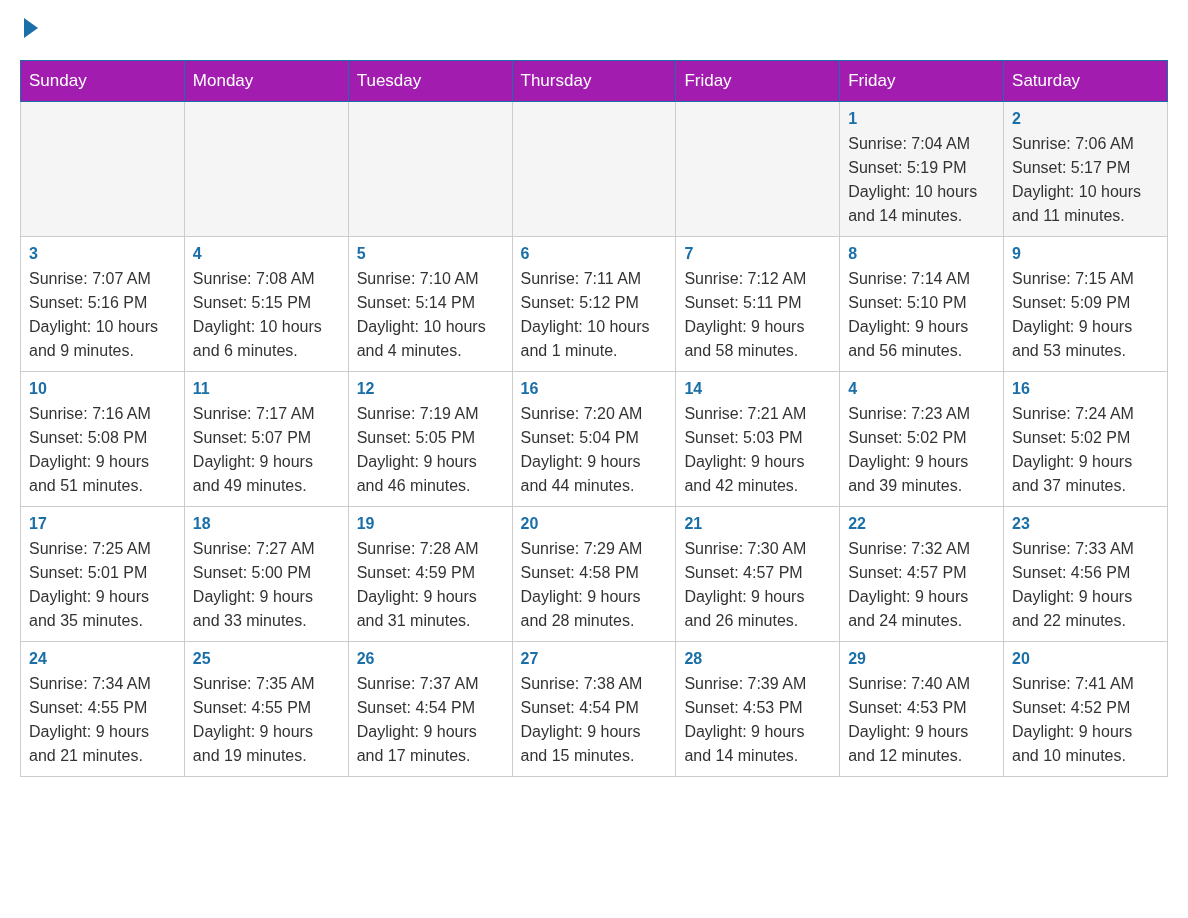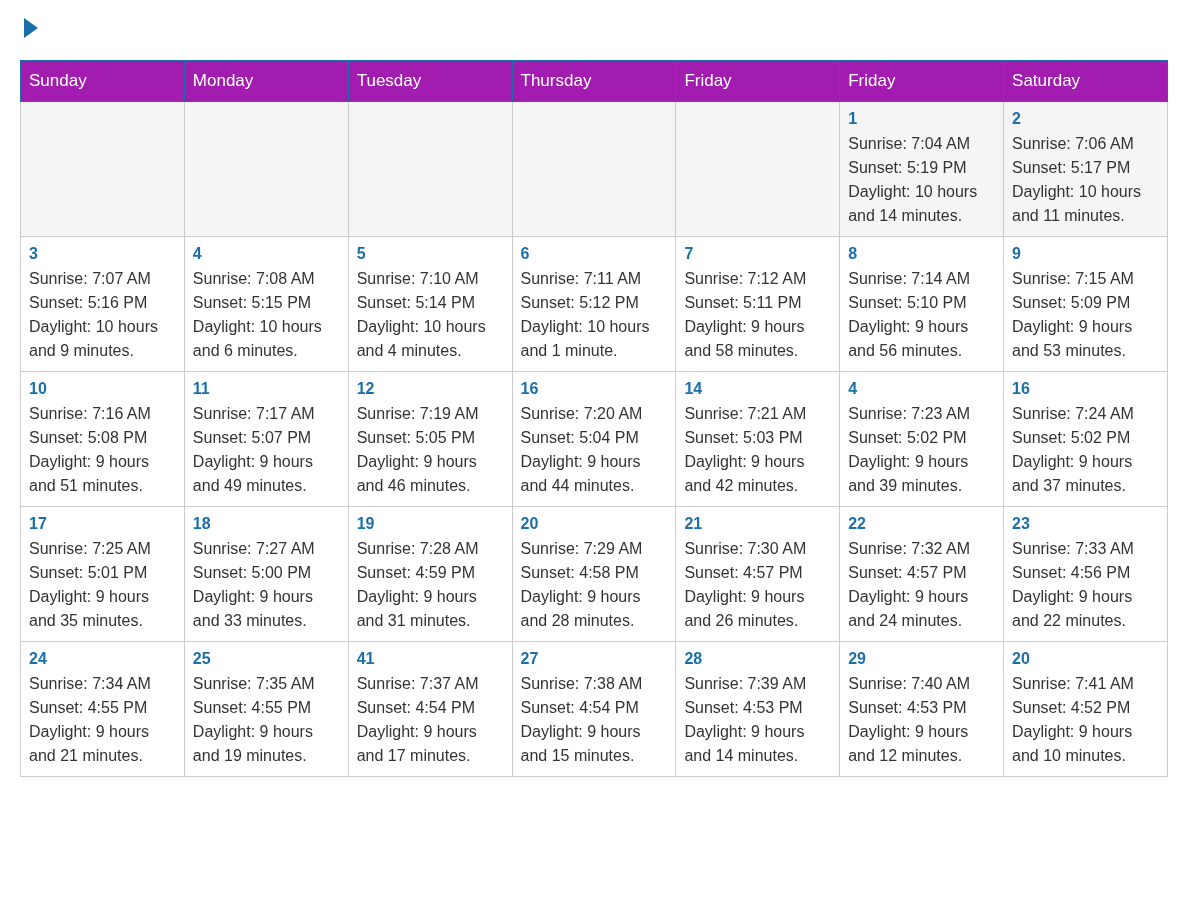--- a/index.html
+++ b/index.html
@@ -241,21 +241,21 @@
       <tr>
         <td>
           <span class="day-number">24</span>
           <div class="day-info">Sunrise: 7:34 AM<br>Sunset: 4:55 PM<br>Daylight: 9 hours<br>and 21 minutes.</div>
         </td>
         <td>
           <span class="day-number">25</span>
           <div class="day-info">Sunrise: 7:35 AM<br>Sunset: 4:55 PM<br>Daylight: 9 hours<br>and 19 minutes.</div>
         </td>
         <td>
-          <span class="day-number">41</span>
+          <span class="day-number">26</span>
           <div class="day-info">Sunrise: 7:37 AM<br>Sunset: 4:54 PM<br>Daylight: 9 hours<br>and 17 minutes.</div>
         </td>
         <td>
           <span class="day-number">27</span>
           <div class="day-info">Sunrise: 7:38 AM<br>Sunset: 4:54 PM<br>Daylight: 9 hours<br>and 15 minutes.</div>
         </td>
         <td>
           <span class="day-number">28</span>
           <div class="day-info">Sunrise: 7:39 AM<br>Sunset: 4:53 PM<br>Daylight: 9 hours<br>and 14 minutes.</div>
         </td>

